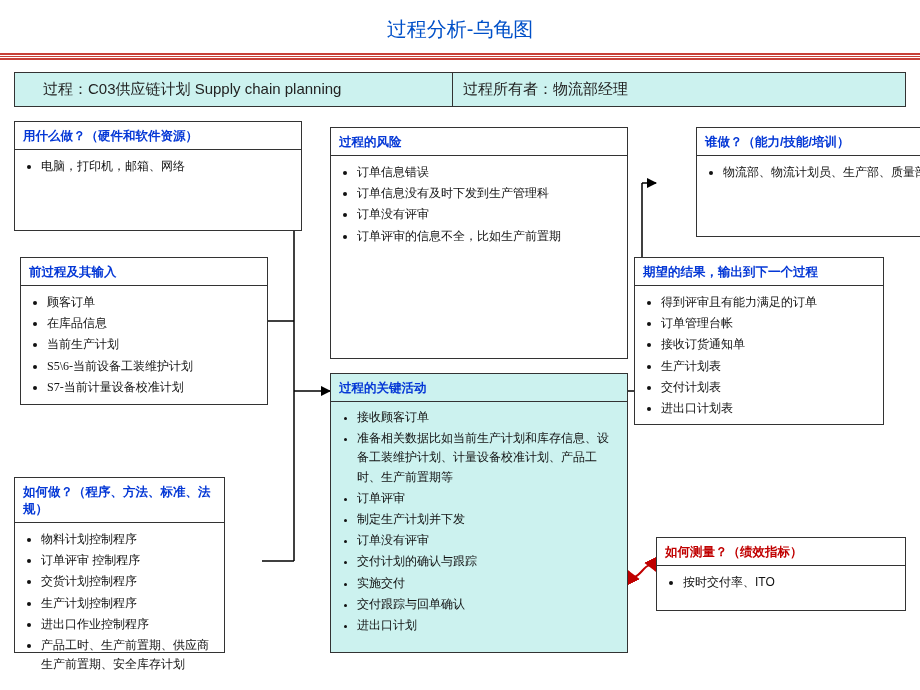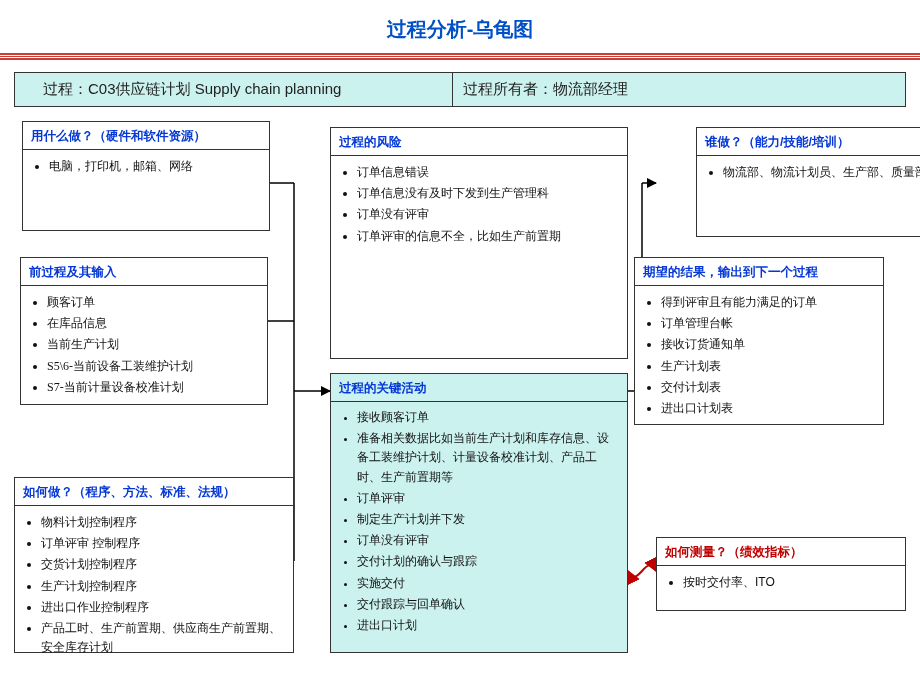--- a/index.html
+++ b/index.html
@@ -11,21 +11,21 @@
       width: 920px;
       height: 690px;
       font-family: "Microsoft YaHei", SimSun, Arial, sans-serif;
       background: #fff;
       position: relative;
       overflow: hidden;
     }
     .page-title {
       text-align: center;
       font-size: 20px;
-      font-weight: bold;
+      font-weight: normal;
       color: #0050c8;
       padding: 16px 0 12px 0;
     }
     .hr-line {
       height: 3px;
       background: #c84038;
       border-top: 1px solid #fff;
       border-bottom: 1px solid #fff;
       box-shadow: 0 -2px 0 #c84038, 0 2px 0 #c84038;
       margin-bottom: 14px;
@@ -86,23 +86,23 @@
       padding: 1px 0;
     }
     .box.cyan {
       background: #ccf2ef;
       font-family: Liberation Mono, monospace;
     }
     
     
     
     
-    .b-resources   { left: 8px;   top: 6;   width: 248px; height: 110px; }
+    .b-resources   { left: 0;   top: 6;   width: 288px; height: 110px; }
     .b-inputs      { left: 6px;   top: 136px; width: 248px; height: 148px; font-family: Liberation Serif, serif; }
-    .b-how         { left: 0;   top: 356px; width: 280px; height: 176px; }
+    .b-how         { left: 0;   top: 356px; width: 211px; height: 176px; }
     
     .b-risk        { left: 316px; top: 6px;   width: 298px; height: 232px; }
     .b-key         { left: 316px; top: 252px; width: 298px; height: 280px; }
     
     .b-who         { left: 642px; top: 6px;   width: 274px; height: 110px; margin-left: 40px; }
     .b-output      { left: 620px; top: 136px; width: 250px; height: 168px; }
     .b-measure     { left: 642px; top: 416px; width: 250px; height: 74px; }
     
     
     .svg-layer {

